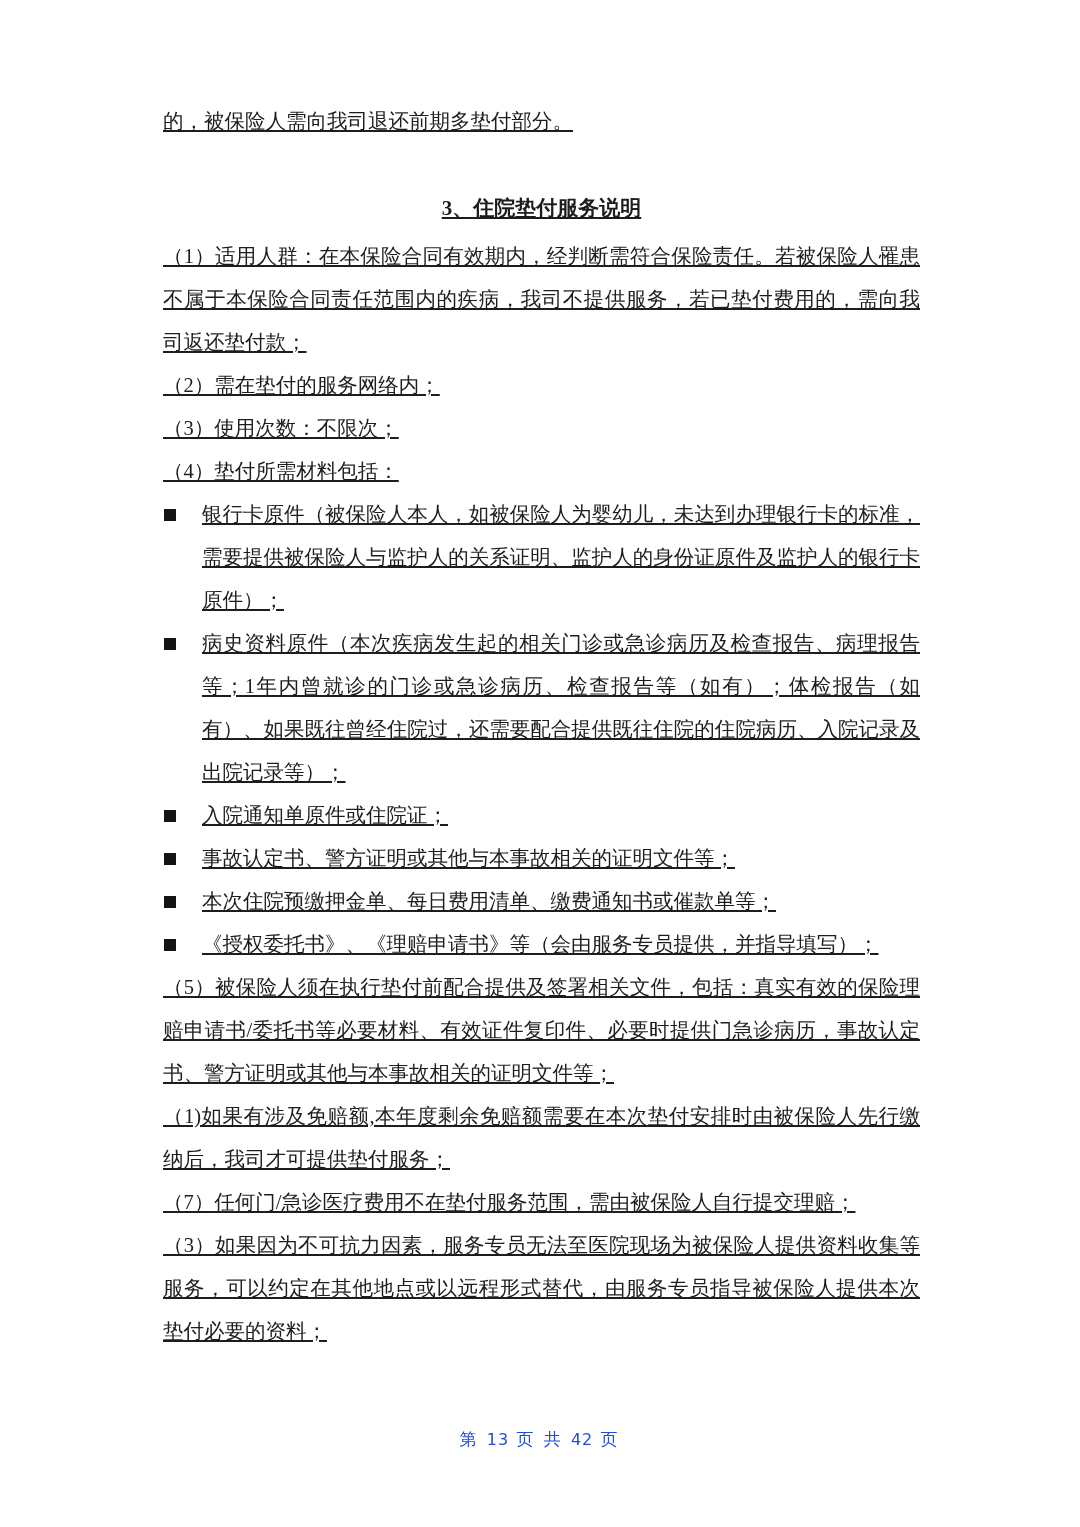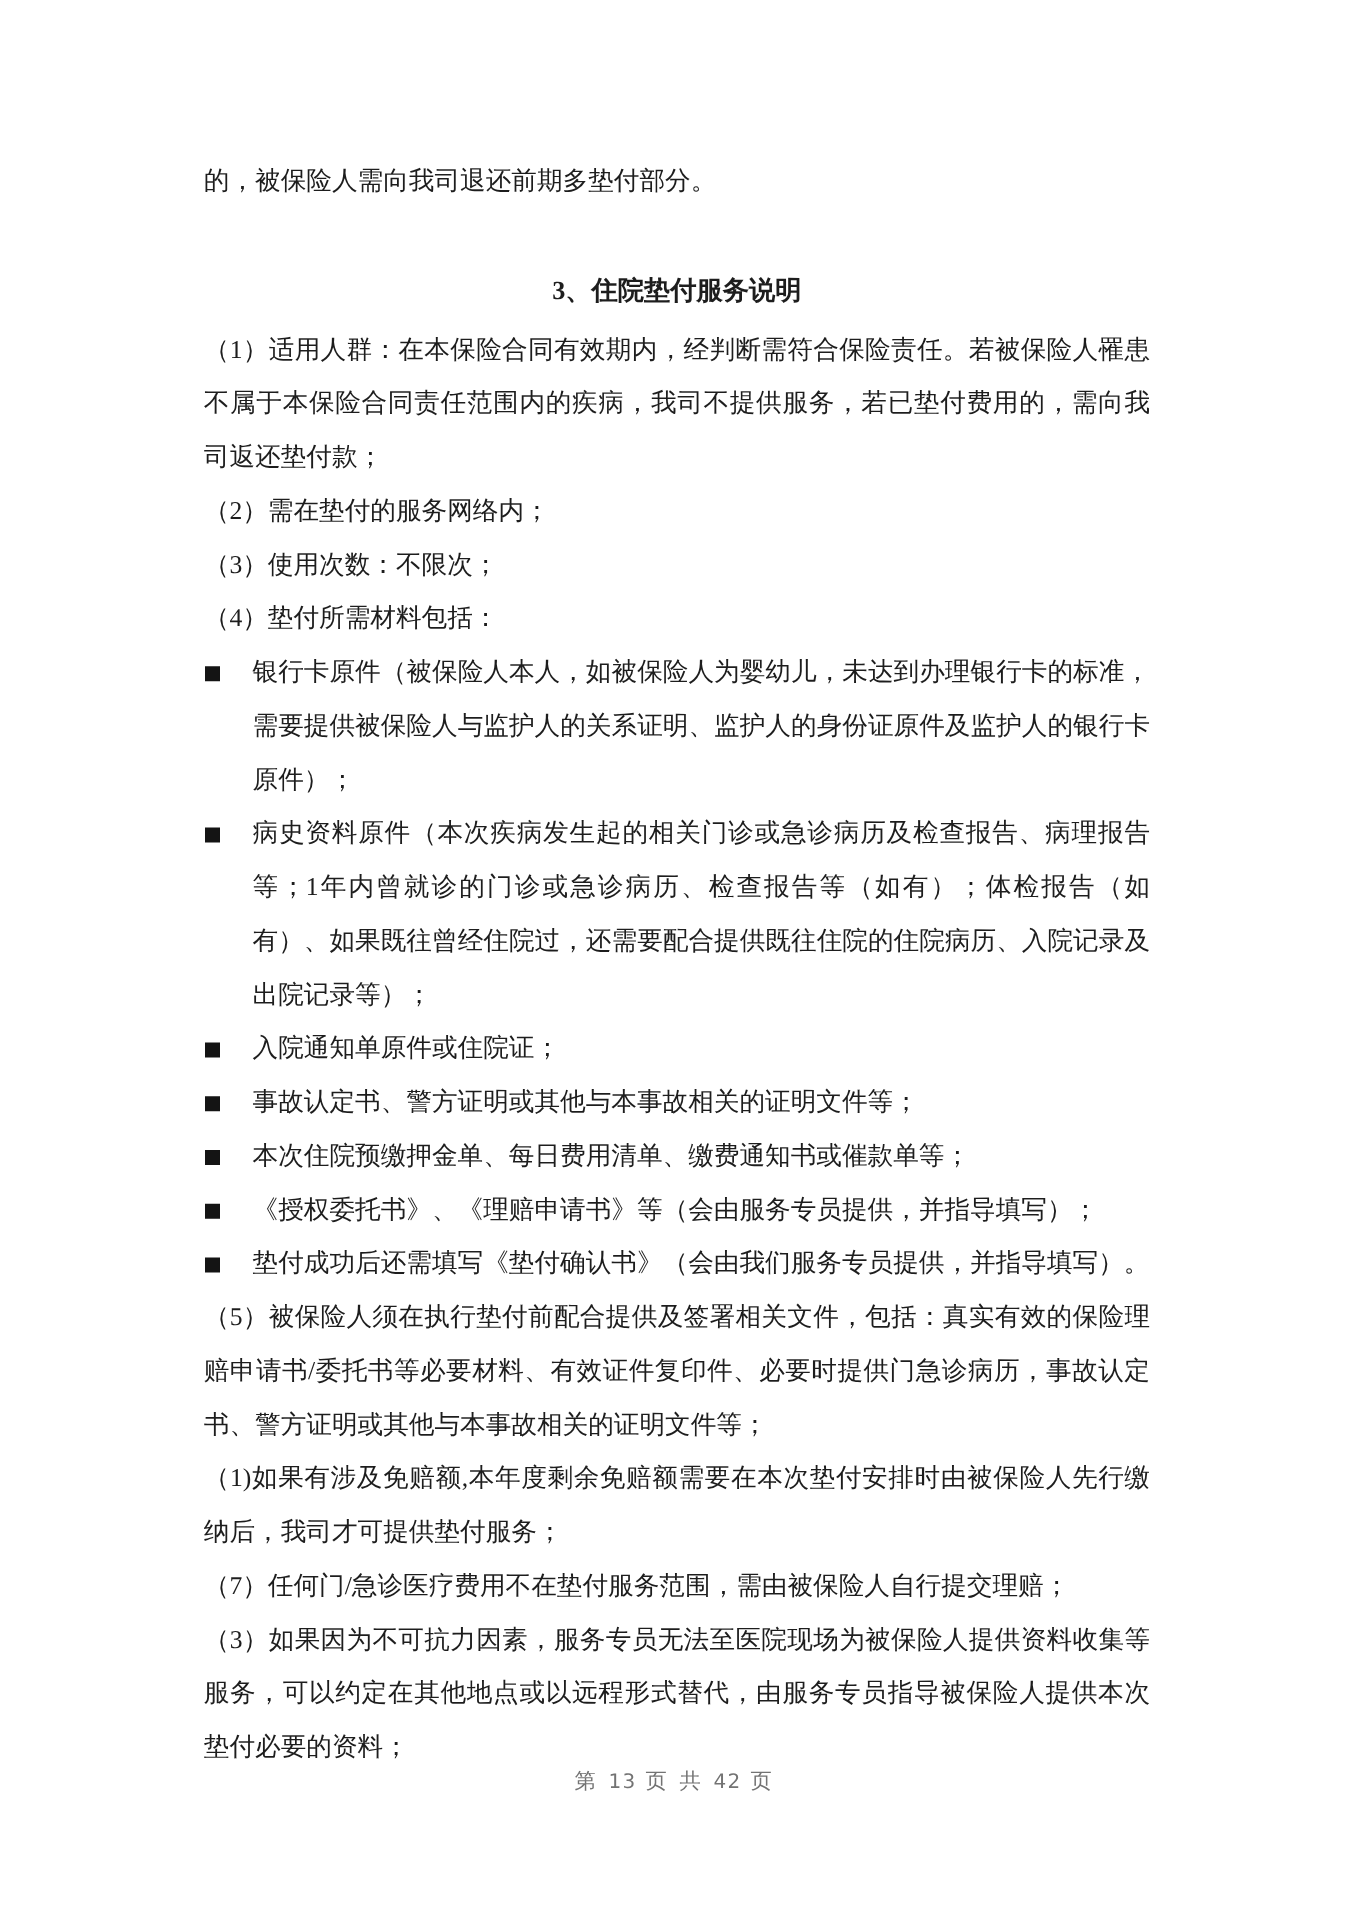--- a/index.html
+++ b/index.html
@@ -13,26 +13,27 @@
     color: #1d1d1d;
   }
   .page {
     position: absolute;
     inset: 0;
     background: #ffffff;
   }
   .content {
     position: absolute;
     left: 163px;
-    top: 124px;
+    top: 100px;
     width: 757px;
     font-size: 20.5px;
     line-height: 43px;
     text-align: justify;
     text-justify: inter-ideograph;
+    text-decoration: underline;
   }
   .para { text-align: justify; }
   .heading {
     font-weight: bold;
     font-size: 21px;
     margin-top: 44px;
     margin-bottom: 5px;
     text-align: center;
   }
   .bullet-list { list-style: none; }
@@ -47,25 +48,25 @@
     top: 16px;
     width: 12px;
     height: 12px;
     background: #141414;
     display: block;
   }
   .footer {
     position: absolute;
     left: 0;
     right: 0;
-    bottom: 91px;
+    bottom: 76px;
     text-align: center;
     font-size: 17px;
     line-height: 22px;
-    color: #737373;
+    color: #1d4ed8;
     letter-spacing: 3px;
   }
   .footer .num {
     font-family: "DejaVu Sans", "Liberation Sans", sans-serif;
     font-size: 16px;
     letter-spacing: 1px;
   }
 </style>
 </head>
 <body>
@@ -100,24 +101,20 @@
         <span>事故认定书、警方证明或其他与本事故相关的证明文件等；</span>
       </li>
       <li class="bullet-item">
         <span class="bullet-marker"></span>
         <span>本次住院预缴押金单、每日费用清单、缴费通知书或催款单等；</span>
       </li>
       <li class="bullet-item">
         <span class="bullet-marker"></span>
         <span>《授权委托书》、《理赔申请书》等（会由服务专员提供，并指导填写）；</span>
       </li>
-      <li class="bullet-item">
-        <span class="bullet-marker"></span>
-        <span>垫付成功后还需填写《垫付确认书》（会由我们服务专员提供，并指导填写）。</span>
-      </li>
     </ul>
 
     <p class="para">（5）被保险人须在执行垫付前配合提供及签署相关文件，包括：真实有效的保险理赔申请书/委托书等必要材料、有效证件复印件、必要时提供门急诊病历，事故认定书、警方证明或其他与本事故相关的证明文件等；</p>
     <p class="para">（1)如果有涉及免赔额,本年度剩余免赔额需要在本次垫付安排时由被保险人先行缴纳后，我司才可提供垫付服务；</p>
     <p class="para">（7）任何门/急诊医疗费用不在垫付服务范围，需由被保险人自行提交理赔；</p>
     <p class="para">（3）如果因为不可抗力因素，服务专员无法至医院现场为被保险人提供资料收集等服务，可以约定在其他地点或以远程形式替代，由服务专员指导被保险人提供本次垫付必要的资料；</p>
 
   </div>
 
   <div class="footer">

